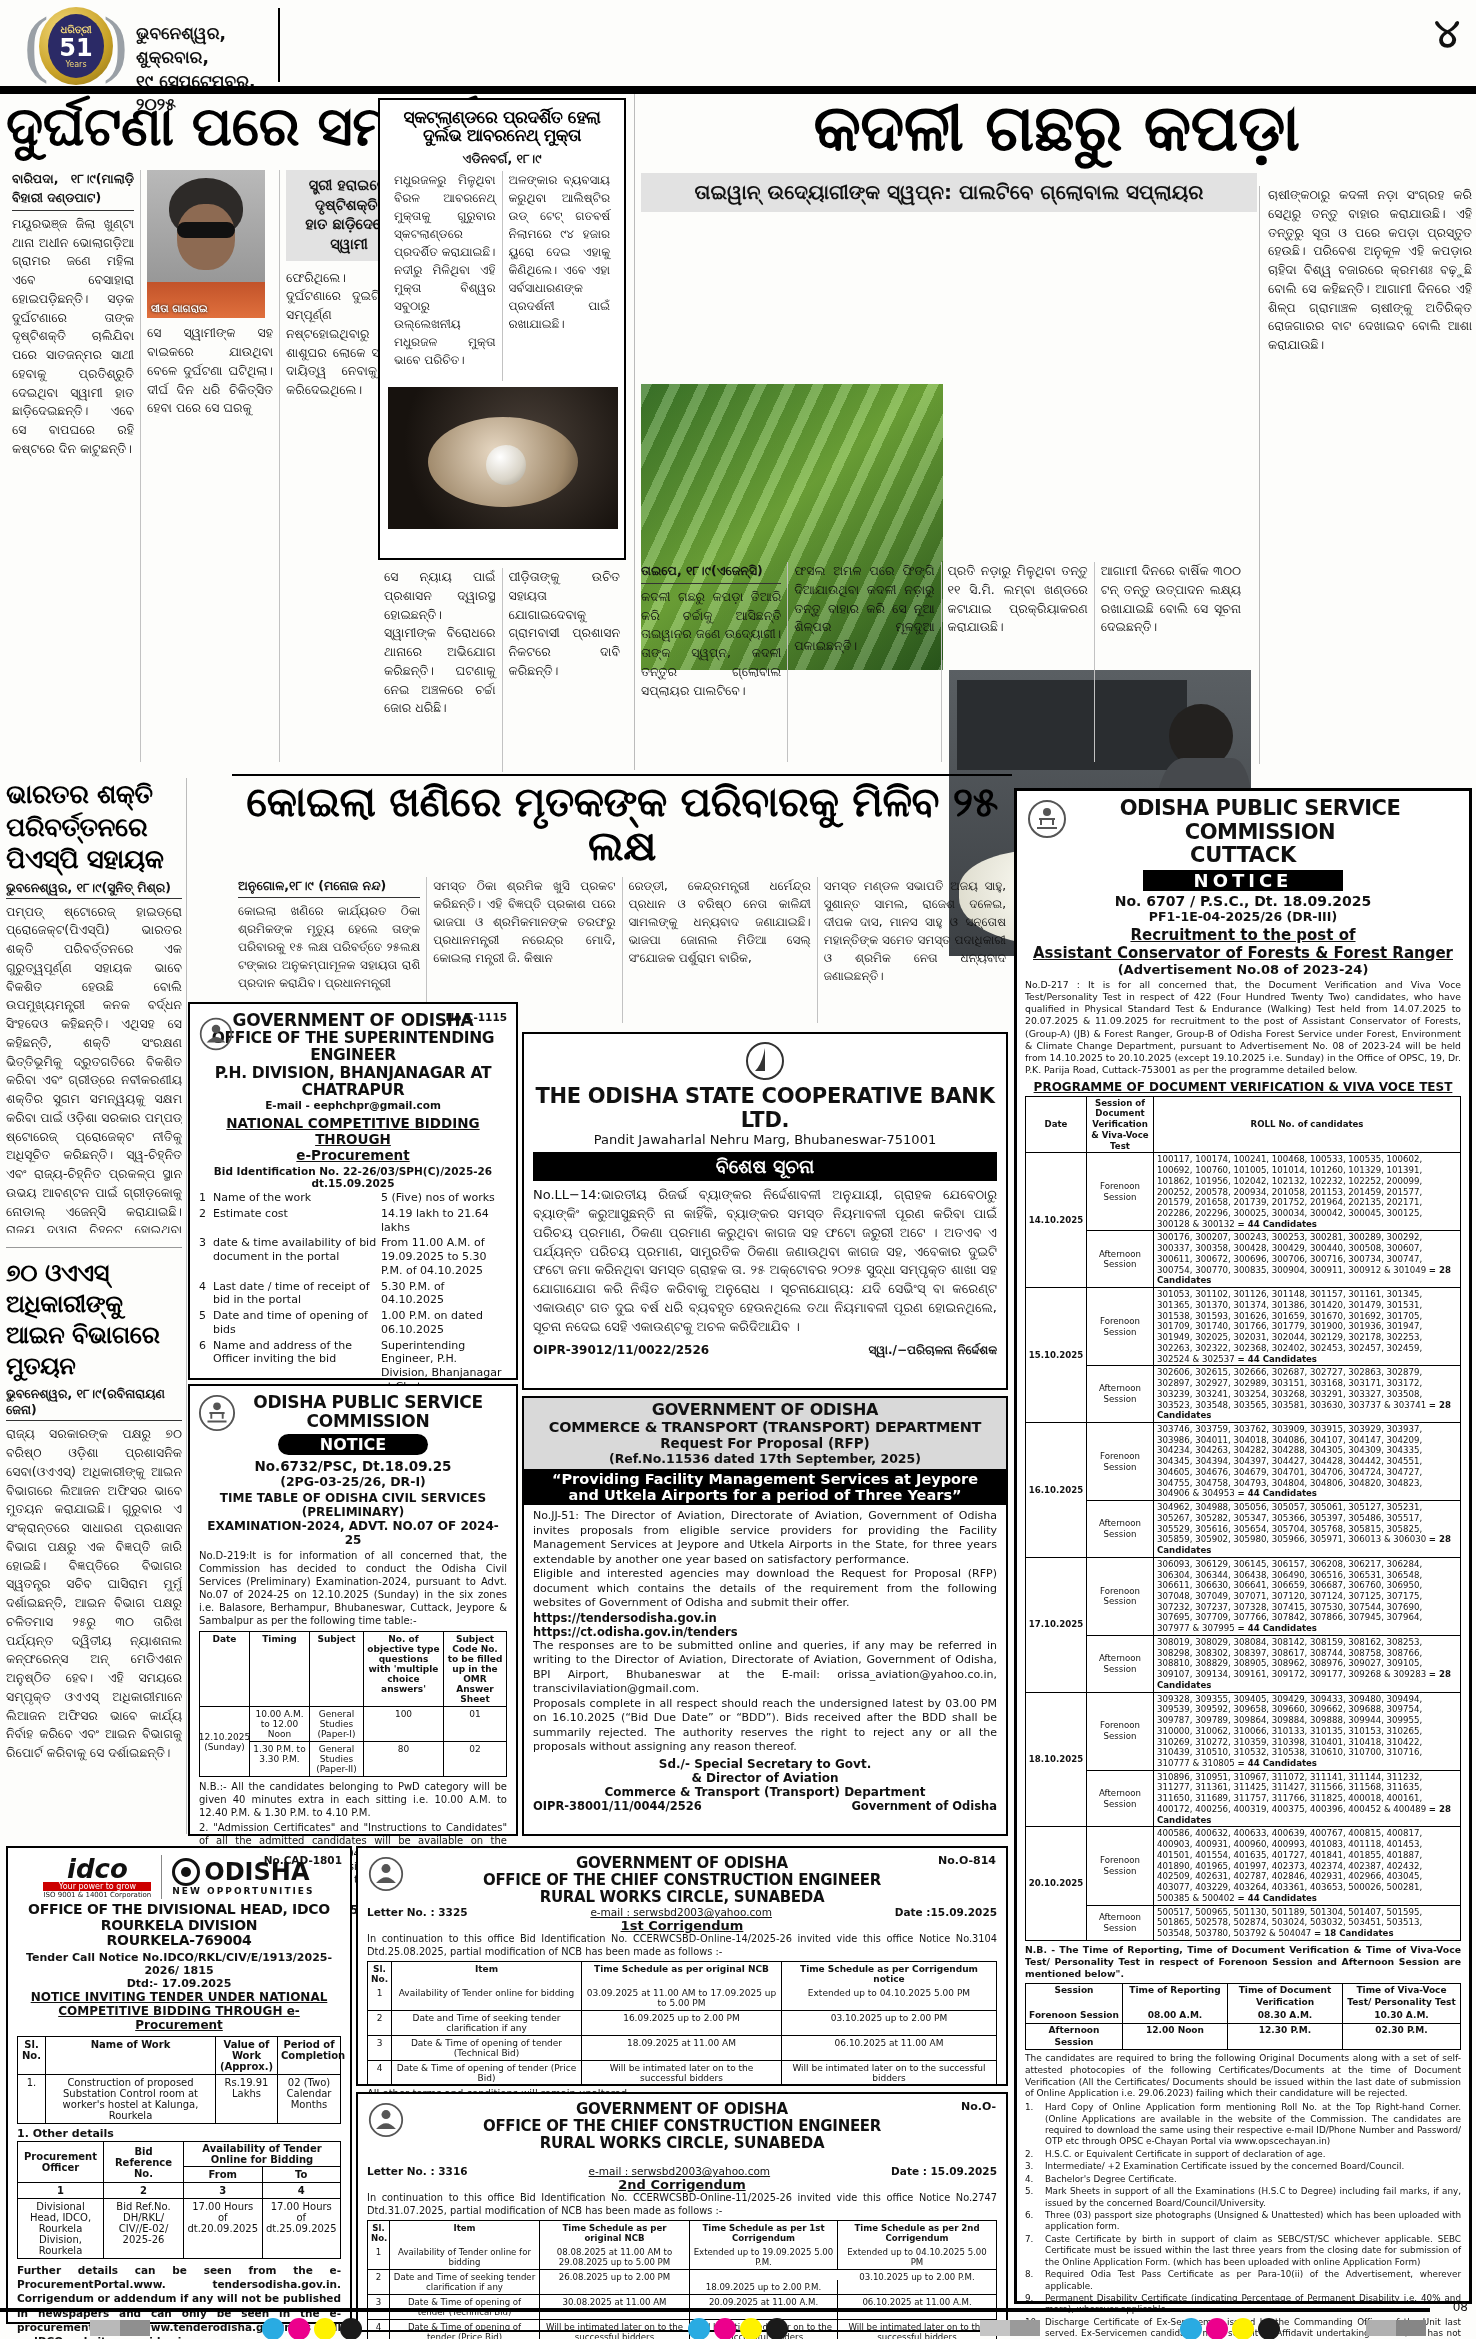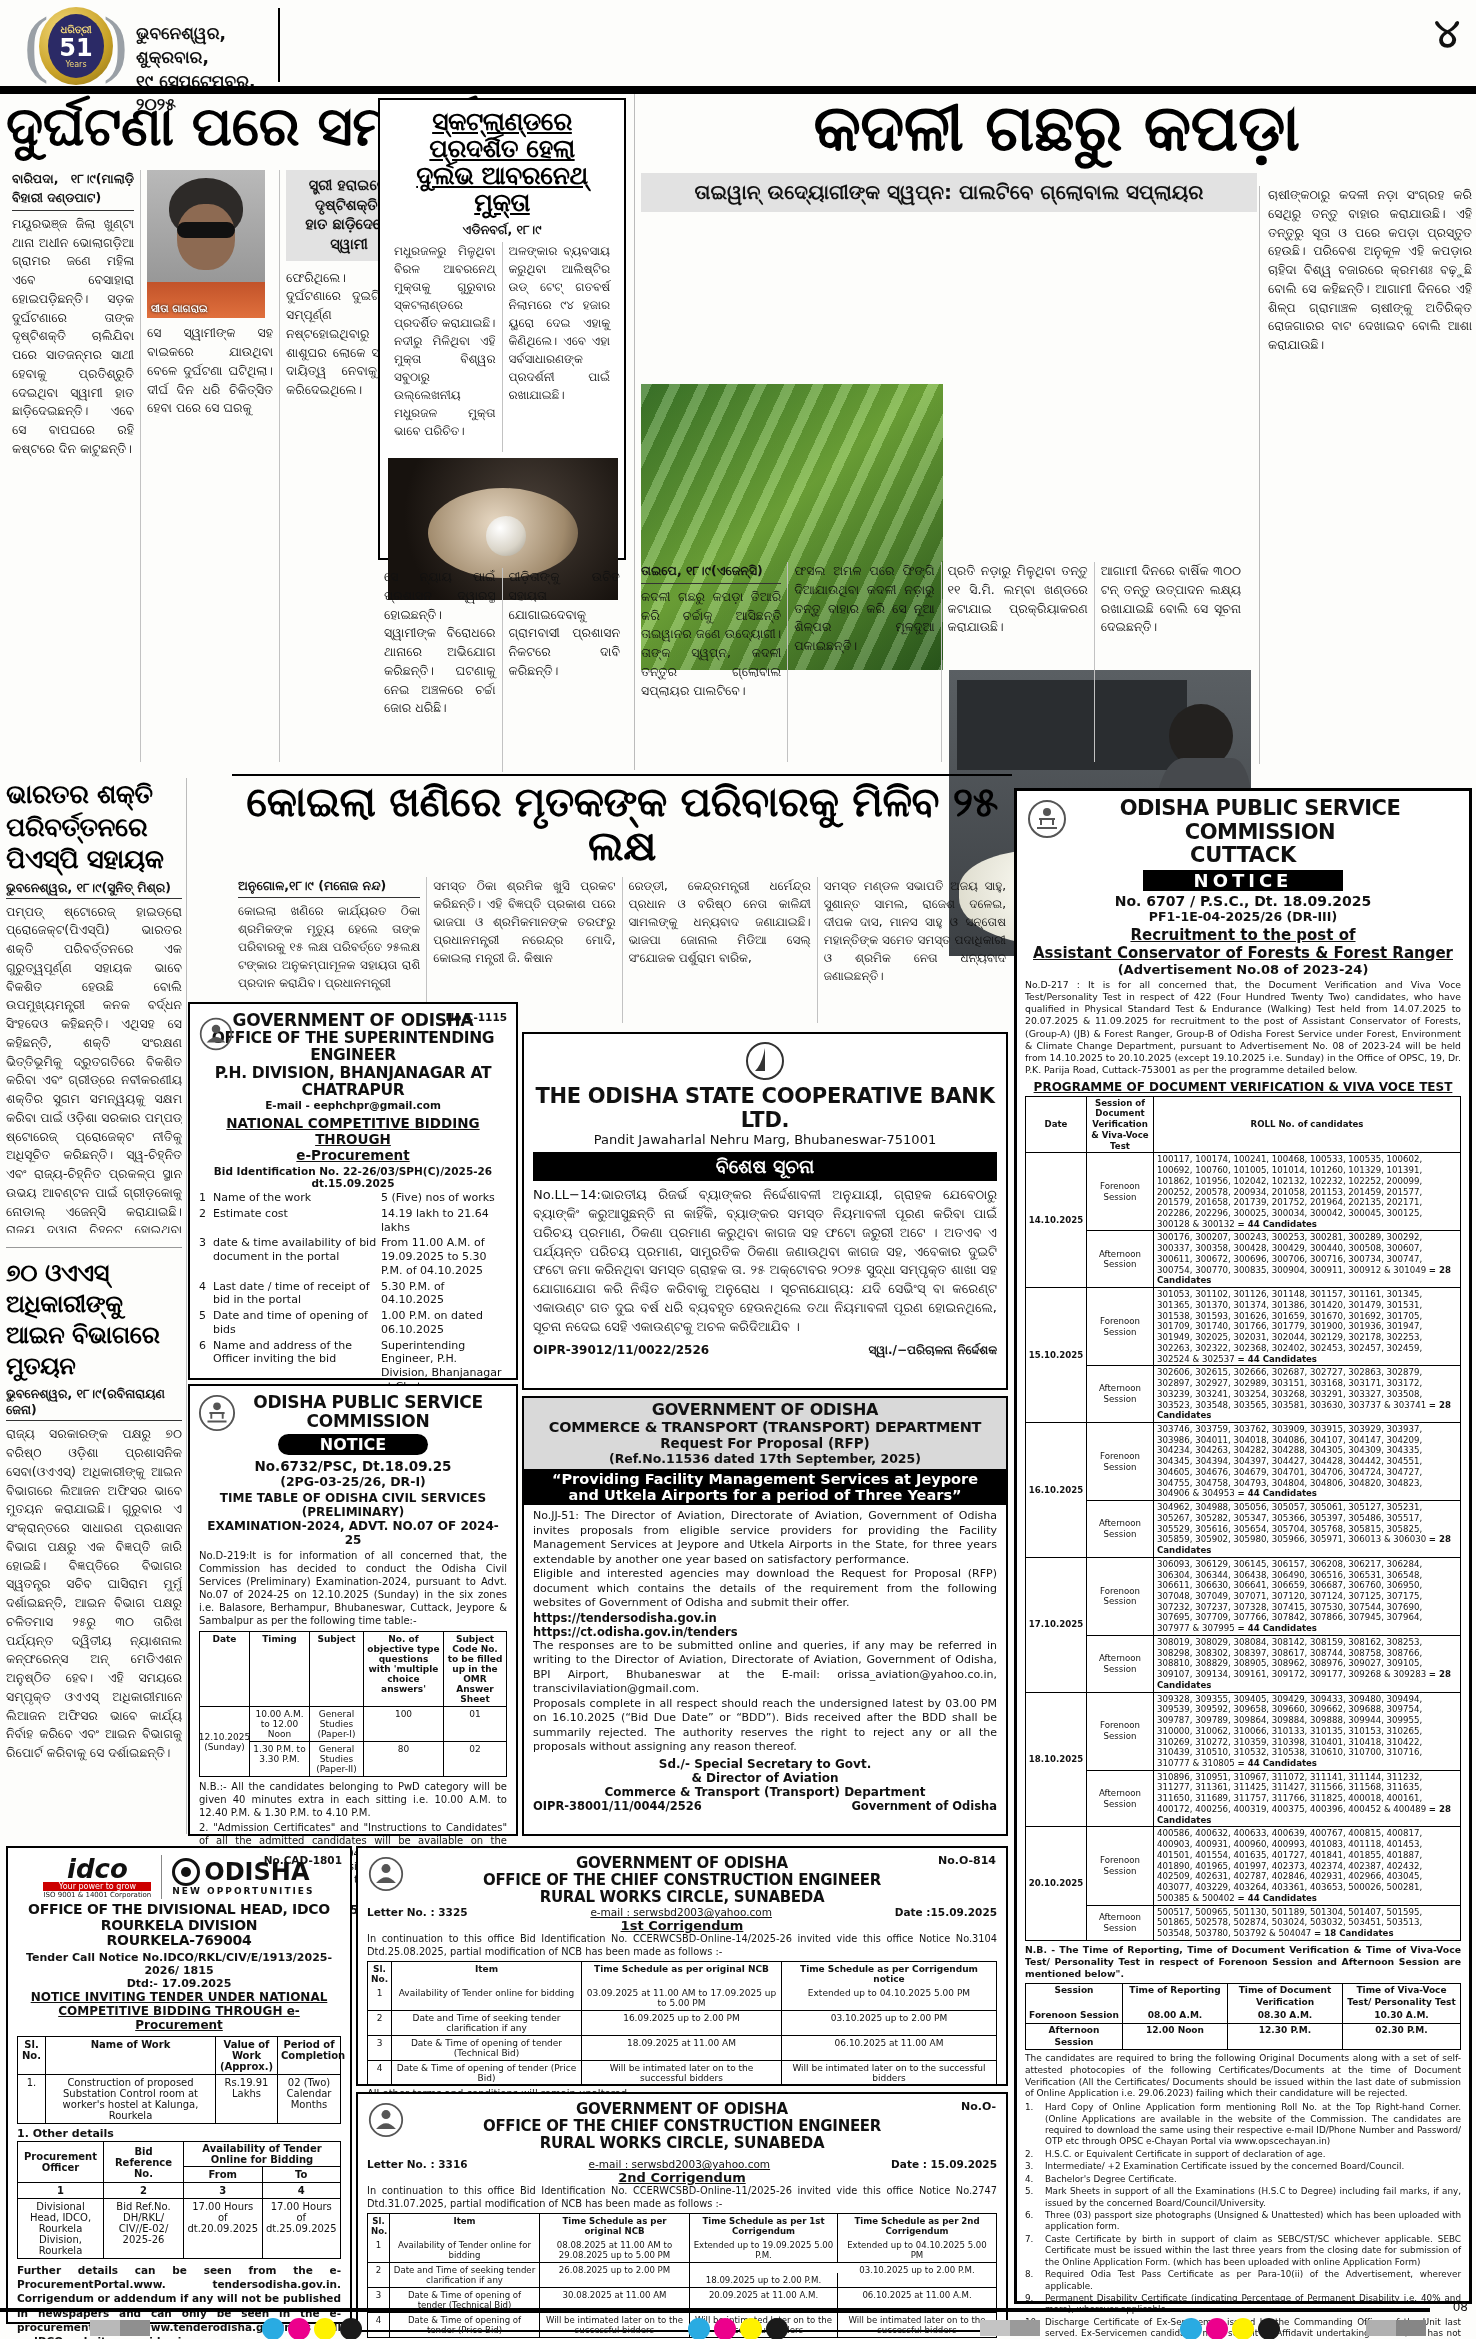--- a/index.html
+++ b/index.html
@@ -108,21 +108,21 @@
         <div class="subbox" style="font-size:14.5px;">
           <div>ସ୍ତ୍ରୀ ହରାଇଲେ ଦୃଷ୍ଟିଶକ୍ତି,</div>
           <div>ହାତ ଛାଡ଼ିଦେଲେ ସ୍ୱାମୀ</div>
         </div>
         <div class="news" style="margin-top:8px;">ଫେରିଥିଲେ। ମାତ୍ର ଦୁର୍ଘଟଣାରେ ଦୁଇଟି ଆଖି ସମ୍ପୂର୍ଣ୍ଣ ନଷ୍ଟହୋଇଥିବାରୁ ଶାଶୁଘର ଲୋକେ ସୀତାଙ୍କ ଦାୟିତ୍ୱ ନେବାକୁ ମନା କରିଦେଇଥିଲେ।</div>
       </div>
     </div>
   </div>
 
   <div class="abs box" style="left:378px;top:98px;width:248px;height:462px;padding:8px;">
-    <div class="headline ctr" style="font-size:25px;text-decoration:underline;">
+    <div class="headline ctr" style="font-size:17px;">
       <div>ସ୍କଟ୍‌ଲାଣ୍ଡରେ ପ୍ରଦର୍ଶିତ ହେଲା</div>
       <div>ଦୁର୍ଲଭ ଆବରନେଥ୍ ମୁକ୍ତା</div>
     </div>
     <div class="ctr b" style="font-size:12.5px;margin:6px 0 4px;">ଏଡିନବର୍ଗ, ୧୮।୯</div>
     <div class="ncols" style="height:210px;">
       <div class="ncol news" style="font-size:12px;">ମଧୁରଜଳରୁ ମିଳୁଥିବା ବିରଳ ଆବରନେଥ୍ ମୁକ୍ତାକୁ ଗୁରୁବାର ସ୍କଟଲାଣ୍ଡରେ ପ୍ରଦର୍ଶିତ କରାଯାଇଛି। ନଦୀରୁ ମିଳିଥିବା ଏହି ମୁକ୍ତା ବିଶ୍ୱର ସବୁଠାରୁ ଉଲ୍ଲେଖନୀୟ ମଧୁରଜଳ ମୁକ୍ତା ଭାବେ ପରିଚିତ।</div>
       <div class="ncol news" style="font-size:12px;">ଅଳଙ୍କାର ବ୍ୟବସାୟ କରୁଥିବା ଆଲିଷ୍ଟିର ଉଡ୍ ଟେଟ୍ ଗତବର୍ଷ ନିଲାମରେ ୯୪ ହଜାର ୟୁରୋ ଦେଇ ଏହାକୁ କିଣିଥିଲେ। ଏବେ ଏହା ସର୍ବସାଧାରଣଙ୍କ ପ୍ରଦର୍ଶନୀ ପାଇଁ ରଖାଯାଇଛି।</div>
     </div>
     <div class="photo" style="width:230px;height:142px;margin-top:6px;background:radial-gradient(circle at 60% 40%,#4a4038,#17120e 75%);">
       <div class="abs" style="left:40px;top:30px;width:150px;height:90px;border-radius:50%;background:radial-gradient(circle at 45% 40%,#e8d9c4,#a08a6c 70%,#5d4c38);"></div>
@@ -666,21 +666,21 @@
   <div class="abs box nt" style="left:356px;top:2092px;width:652px;height:240px;">
     <span class="abs b" style="right:10px;top:6px;font-size:11px;">No.O-</span>
     <svg class="abs" style="left:10px;top:8px;" width="36" height="36" viewBox="0 0 40 40">
         <circle cx="20" cy="20" r="18" fill="none" stroke="#555" stroke-width="2"></circle>
         <circle cx="20" cy="14" r="5" fill="#555"></circle>
         <path d="M9 30 q11 -13 22 0 z" fill="#555"></path>
       </svg>
     <div class="org1" style="font-size:15px;">GOVERNMENT OF ODISHA</div>
     <div class="org1" style="font-size:15px;">OFFICE OF THE CHIEF CONSTRUCTION ENGINEER</div>
     <div class="org1" style="font-size:15px;">RURAL WORKS CIRCLE, SUNABEDA</div>
-    <div style="display:flex;justify-content:space-between;font-size:10.5px;margin-top:7px;">
+    <div style="display:flex;justify-content:space-between;font-size:10.5px;margin-top:14px;">
       <span class="b">Letter No. : 3316</span>
       <span class="u">e-mail : serwsbd2003@yahoo.com</span>
       <span class="b">Date : 15.09.2025</span>
     </div>
     <div class="ctr b u" style="font-size:13px;">2nd Corrigendum</div>
     <div class="j" style="font-size:9.8px;line-height:1.3;">In continuation to this office Bid Identification No. CCERWCSBD-Online-11/2025-26 invited vide this office Notice No.2747 Dtd.31.07.2025, partial modification of NCB has been made as follows :-</div>
     <div class="mt" style="font-size:8.6px;margin-top:2px;">
       <div class="mtr b">
         <div class="mtc" style="width:22px;">Sl. No.</div>
         <div class="mtc" style="width:150px;">Item</div>

